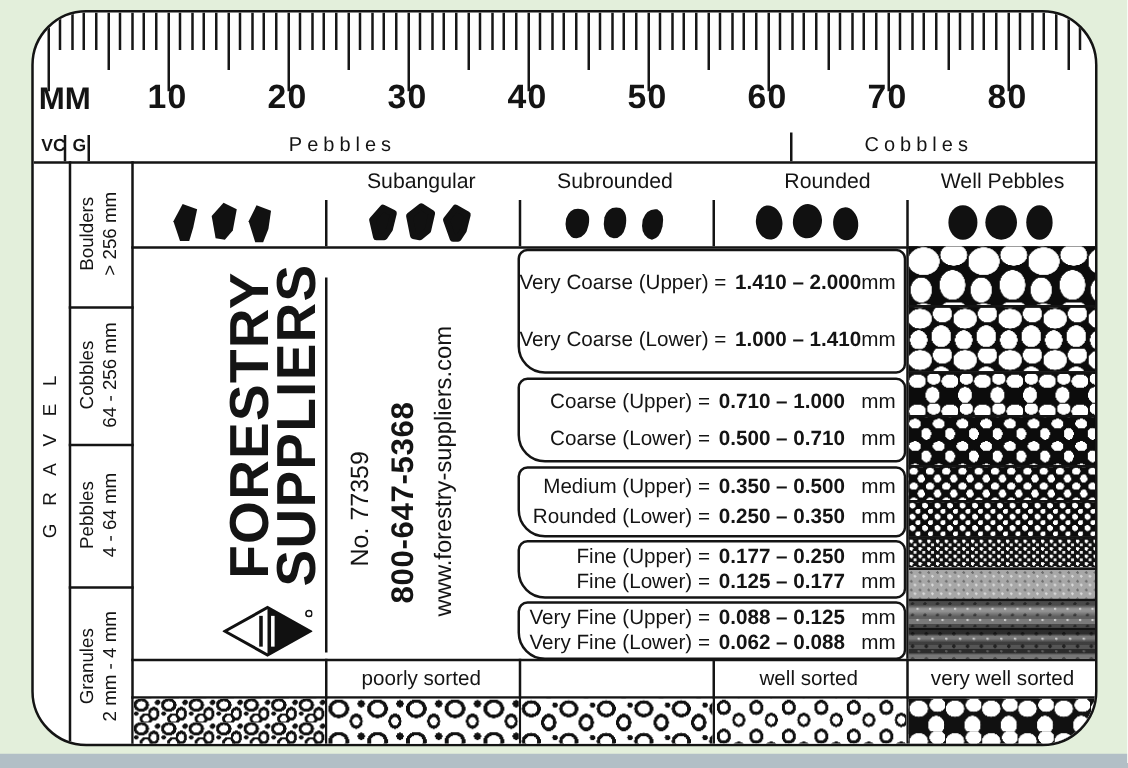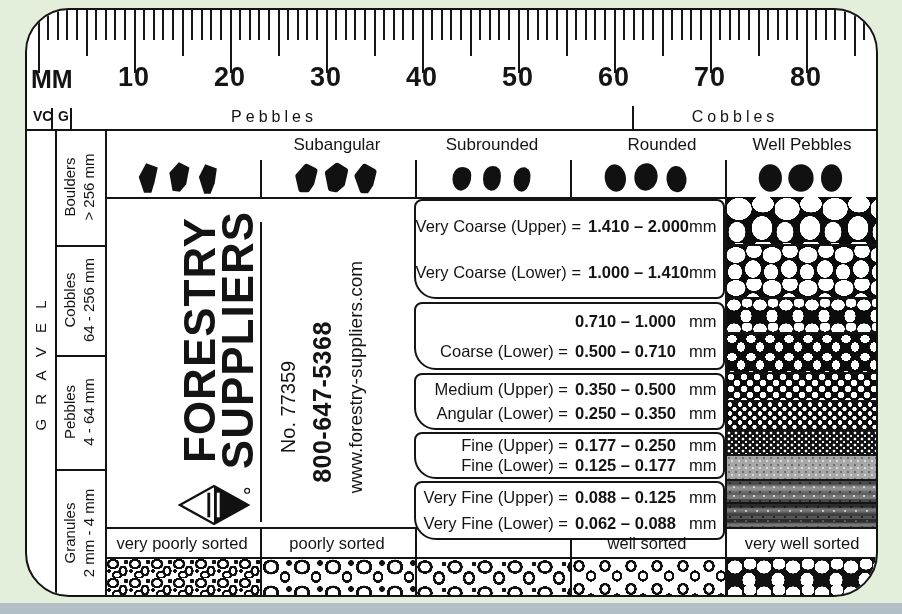--- a/index.html
+++ b/index.html
@@ -346,54 +346,55 @@
         <span class="vunit">mm</span>
       </div>
       <div class="vrow">
         <span class="vlabel">Very Coarse (Lower) =</span>
         <span class="vrange">1.000 – 1.410</span>
         <span class="vunit">mm</span>
       </div>
     </div>
     <div class="vbox" style="top:292px;height:68px">
       <div class="vrow">
+        <span class="vlabel">Coarse (Upper) =</span>
         <span class="vrange">0.710 – 1.000</span>
         <span class="vunit">mm</span>
       </div>
       <div class="vrow">
         <span class="vlabel">Coarse (Lower) =</span>
         <span class="vrange">0.500 – 0.710</span>
         <span class="vunit">mm</span>
       </div>
     </div>
     <div class="vbox" style="top:363px;height:57px">
       <div class="vrow">
         <span class="vlabel">Medium (Upper) =</span>
         <span class="vrange">0.350 – 0.500</span>
         <span class="vunit">mm</span>
       </div>
       <div class="vrow">
-        <span class="vlabel">Angular (Lower) =</span>
+        <span class="vlabel">Rounded (Lower) =</span>
         <span class="vrange">0.250 – 0.350</span>
         <span class="vunit">mm</span>
       </div>
     </div>
     <div class="vbox" style="top:422px;height:47px">
       <div class="vrow">
         <span class="vlabel">Fine (Upper) =</span>
         <span class="vrange">0.177 – 0.250</span>
         <span class="vunit">mm</span>
       </div>
       <div class="vrow">
         <span class="vlabel">Fine (Lower) =</span>
         <span class="vrange">0.125 – 0.177</span>
         <span class="vunit">mm</span>
       </div>
     </div>
-    <div class="vbox" style="top:471px;height:59px">
+    <div class="vbox" style="top:471px;height:47px">
       <div class="vrow">
         <span class="vlabel">Very Fine (Upper) =</span>
         <span class="vrange">0.088 – 0.125</span>
         <span class="vunit">mm</span>
       </div>
       <div class="vrow">
         <span class="vlabel">Very Fine (Lower) =</span>
         <span class="vrange">0.062 – 0.088</span>
         <span class="vunit">mm</span>
       </div>
@@ -405,21 +406,20 @@
       <div class="band b3" style="height:35px"></div>
       <div class="band b4" style="height:40px"></div>
       <div class="band b5" style="height:28px"></div>
       <div class="band b6" style="height:29px"></div>
       <div class="band b7" style="height:25px"></div>
       <div class="band b8" style="height:25px"></div>
       <div class="band b9" style="height:23px"></div>
       <div class="band b10" style="height:25px"></div>
     </div>
 
-    <span class="abs slabel" style="left:80px">very poorly sorted</span>
     <span class="abs slabel" style="left:235px">poorly sorted</span>
     <span class="abs slabel" style="left:545px">well sorted</span>
     <span class="abs slabel" style="left:700px">very well sorted</span>
 
     <div class="sseg sx1" style="left:80px"></div>
     <div class="sseg sx2" style="left:235px"></div>
     <div class="sseg sx3" style="left:390px"></div>
     <div class="sseg sx4" style="left:545px"></div>
     <div class="sseg sx5" style="left:700px"></div>
 

